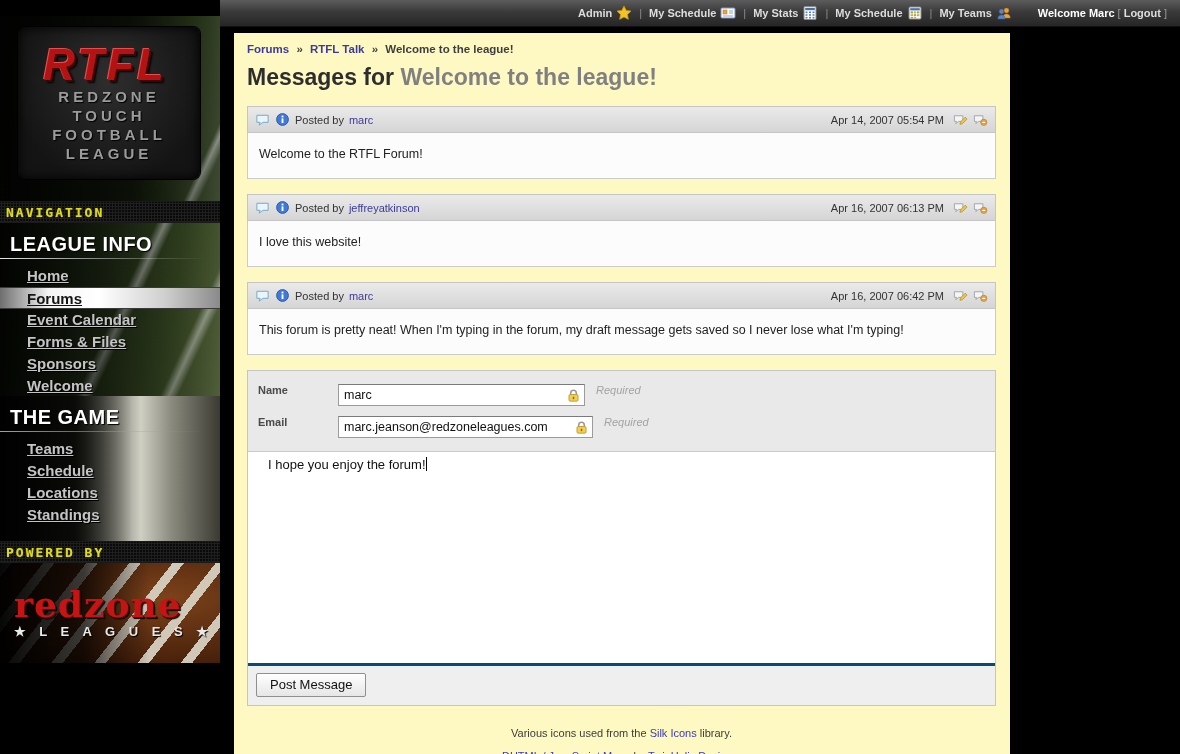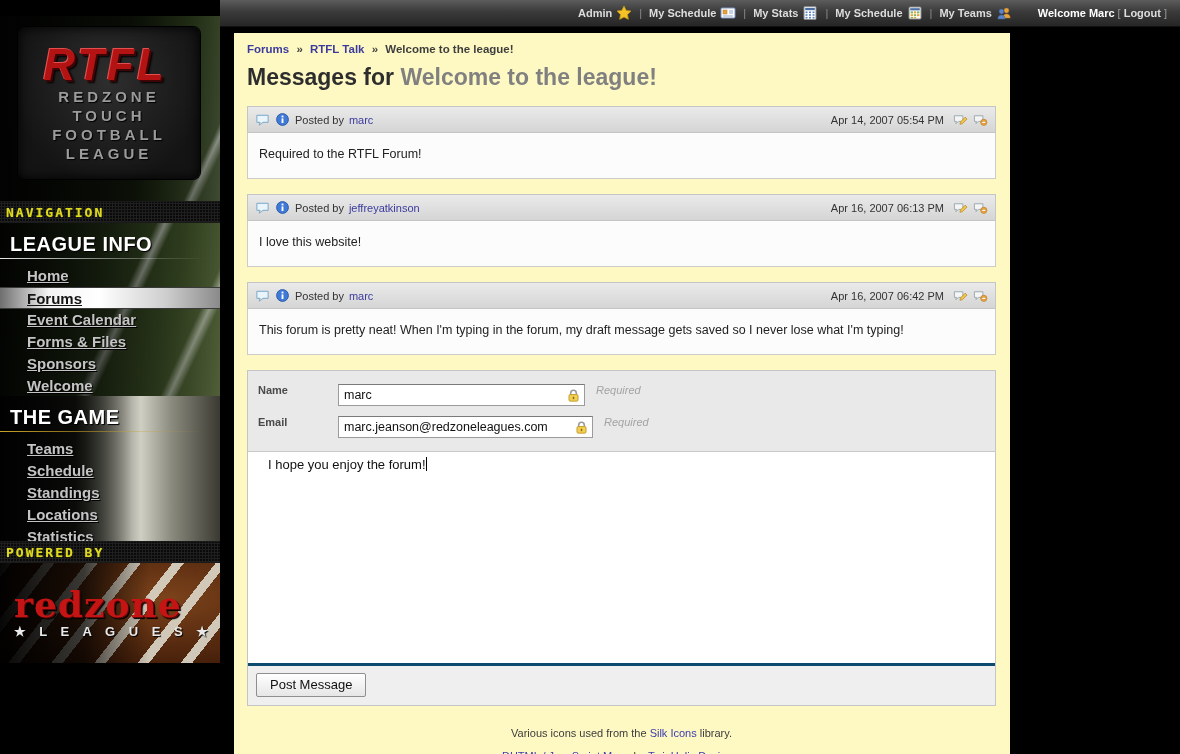--- a/index.html
+++ b/index.html
@@ -188,23 +188,22 @@
       <div class="menu-item">Sponsors</div>
       <div class="menu-item">Welcome</div>
     </div>
   </div>
 
   <div class="game-section">
     <div class="section-title">THE GAME</div>
     <div class="menu">
       <div class="menu-item">Teams</div>
       <div class="menu-item">Schedule</div>
+      <div class="menu-item">Locations</div>
       <div class="menu-item">Standings</div>
-      <div class="menu-item">Locations</div>
-      <div class="menu-item">Statistics</div>
     </div>
   </div>
 
   <div class="led-bar">POWERED BY</div>
 
   <div class="redzone-section">
     <div class="redzone-name">redzone</div>
     <div class="redzone-sub">★ L E A G U E S ★</div>
   </div>
 
@@ -311,21 +310,21 @@
         <svg class="icon14" viewBox="0 0 16 16">
             <path d="M1.5 4h9v6H6l-3 2.4.7-2.4H1.5z" fill="#f5f5f5" stroke="#9aa6ad"></path>
             <path d="M8 10.5l5-5 2 2-5 5-2.6.6z" fill="#f0c545" stroke="#b08425" stroke-width=".7"></path>
           </svg>
         <svg class="icon14" viewBox="0 0 16 16">
             <path d="M1.5 4h9v6H6l-3 2.4.7-2.4H1.5z" fill="#f5f5f5" stroke="#9aa6ad"></path>
             <circle cx="11.5" cy="11" r="3.3" fill="#e8a33d" stroke="#b9782a" stroke-width=".7"></circle>
             <rect x="10" y="10.5" width="3" height="1.2" fill="#fff"></rect>
           </svg>
       </div>
-      <div class="msg-body">Required to the RTFL Forum!</div>
+      <div class="msg-body">Welcome to the RTFL Forum!</div>
     </div>
 
     <div class="message">
       <div class="msg-header">
         <svg class="icon14" viewBox="0 0 16 16">
             <path d="M2 3.5h12v7.5H8.5l-4 3 .9-3H2z" fill="#eaf4fb" stroke="#74a4c3"></path>
           </svg>
         <svg class="icon14" viewBox="0 0 16 16">
             <circle cx="8" cy="8" r="6.3" fill="#3f7ad6" stroke="#2c5aa8"></circle>
             <rect x="7" y="6.8" width="2" height="5" fill="#fff"></rect>

